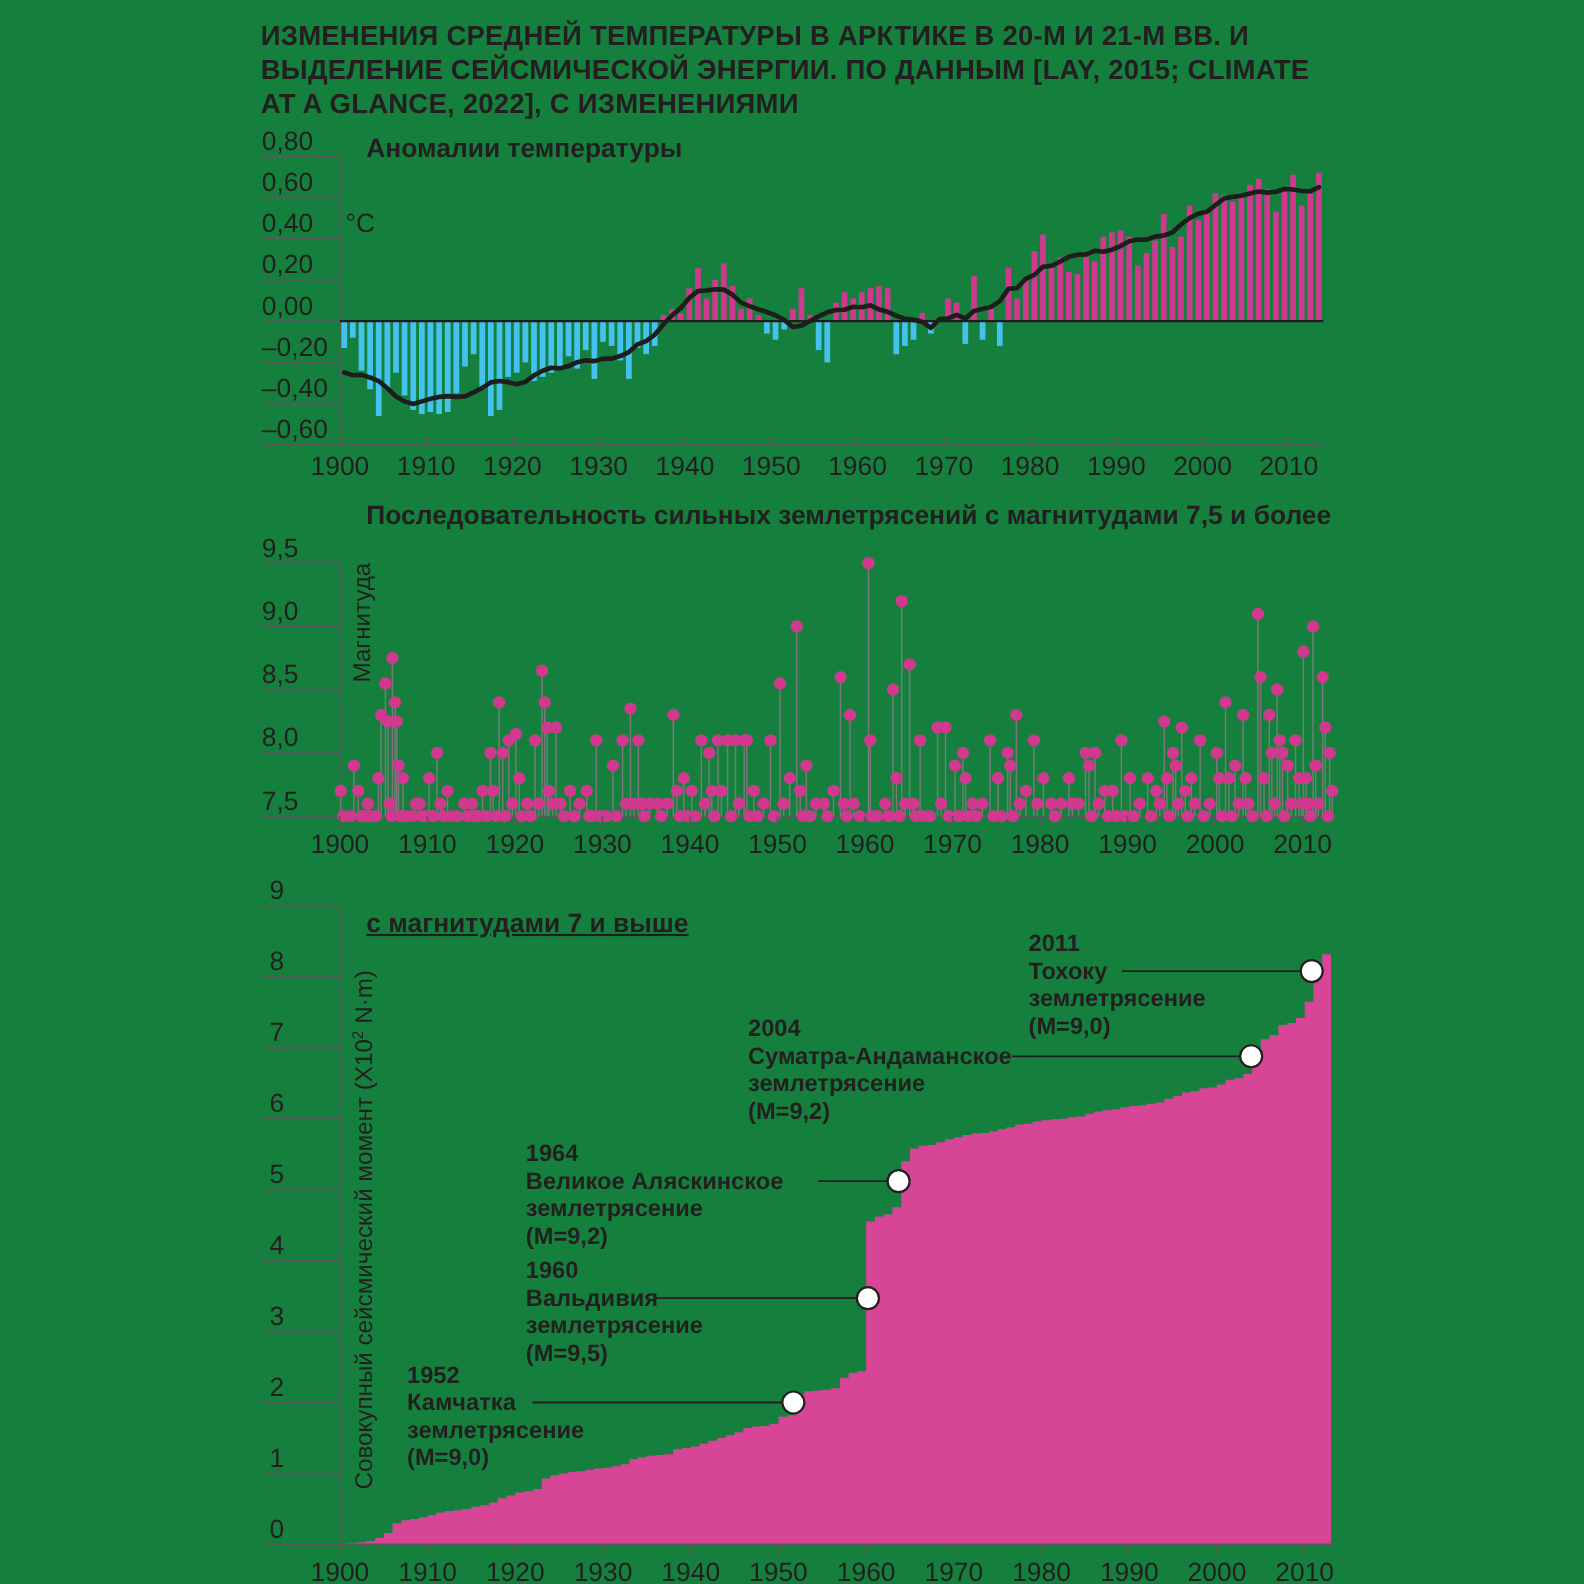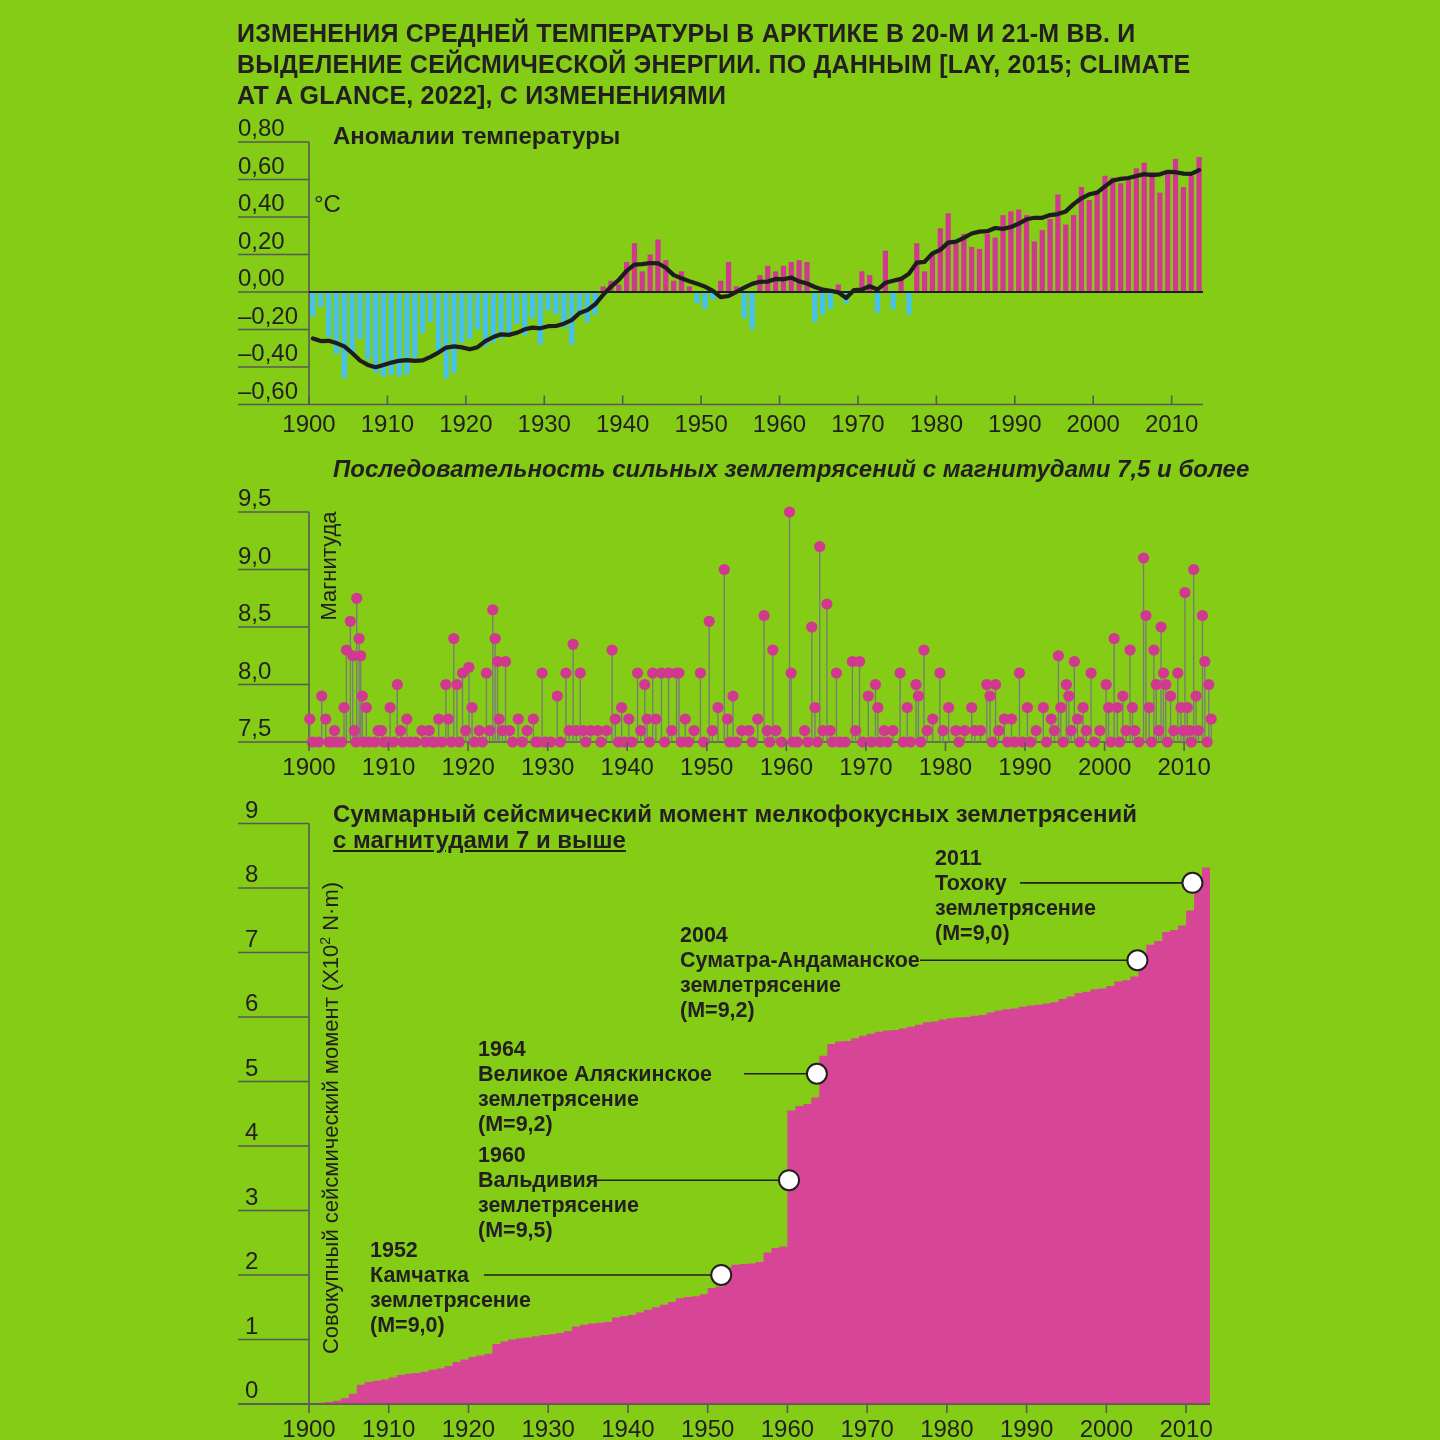--- a/index.html
+++ b/index.html
@@ -1,40 +1,39 @@
 <!DOCTYPE html>
 <html><head>
 <meta charset="utf-8">
 <style>
   html,body{margin:0;padding:0;background:#ffffff;}
-  #canvas{position:relative;width:1440px;height:1440px;background:#84cc16;overflow:hidden;
+  #canvas{position:relative;width:1440px;height:1440px;background:#15803d;overflow:hidden;
           font-family:"Liberation Sans",sans-serif;color:#231f20;}
   #main-title{position:absolute;left:237px;top:18px;width:990px;
               font-size:25px;font-weight:bold;line-height:31px;letter-spacing:.2px;}
   .chart-title{position:absolute;font-size:24px;font-weight:bold;color:#231f20;white-space:nowrap;}
   #t1{left:333px;top:122px;}
-  #t2{left:333px;top:455px;font-style:italic;}
+  #t2{left:333px;top:455px;}
   #t3a{left:333px;top:800px;}
   #t3b{left:333px;top:826px;text-decoration:underline;}
   #unit-c{position:absolute;left:314px;top:190px;font-size:24px;}
   svg{position:absolute;left:0;top:0;}
   text{fill:#231f20;}
 </style>
 </head>
 <body>
 
 <div id="canvas">
   <div id="main-title">ИЗМЕНЕНИЯ СРЕДНЕЙ ТЕМПЕРАТУРЫ В АРКТИКЕ В 20-М И 21-М ВВ. И ВЫДЕЛЕНИЕ СЕЙСМИЧЕСКОЙ ЭНЕРГИИ. ПО ДАННЫМ [LAY, 2015; CLIMATE AT A GLANCE, 2022], С ИЗМЕНЕНИЯМИ</div>
 
   <div id="t1" class="chart-title">Аномалии температуры</div>
   <div id="unit-c">°C</div>
 
   <div id="t2" class="chart-title">Последовательность сильных землетрясений с магнитудами 7,5 и более</div>
 
-  <div id="t3a" class="chart-title">Суммарный сейсмический момент мелкофокусных землетрясений</div>
   <div id="t3b" class="chart-title">с магнитудами 7 и выше</div>
 
   <svg id="plot" width="1440" height="1440" viewBox="0 0 1440 1440">
       <g>
         <line x1="238" y1="142" x2="309" y2="142" stroke="#58595b" stroke-width="1.6"></line>
         <text font-family="&quot;Liberation Sans&quot;,sans-serif" x="238" y="136" font-size="24">0,80</text>
         <line x1="238" y1="179.5" x2="309" y2="179.5" stroke="#58595b" stroke-width="1.6"></line>
         <text font-family="&quot;Liberation Sans&quot;,sans-serif" x="238" y="173.5" font-size="24">0,60</text>
         <line x1="238" y1="217" x2="309" y2="217" stroke="#58595b" stroke-width="1.6"></line>
         <text font-family="&quot;Liberation Sans&quot;,sans-serif" x="238" y="211" font-size="24">0,40</text>

